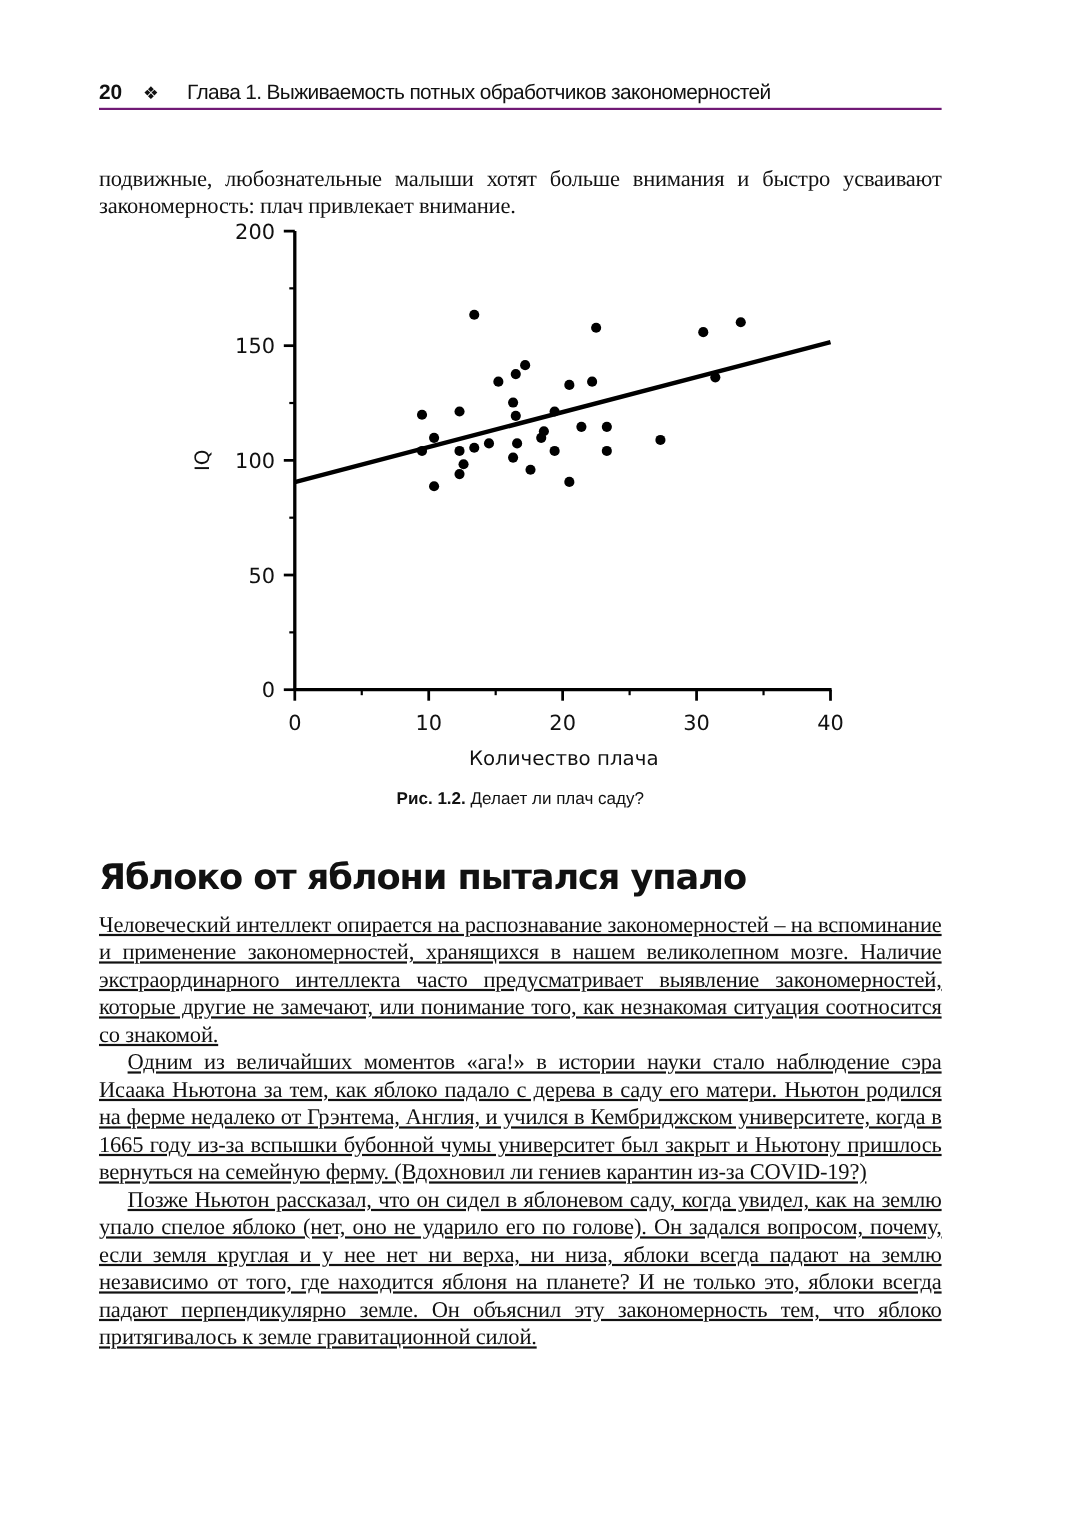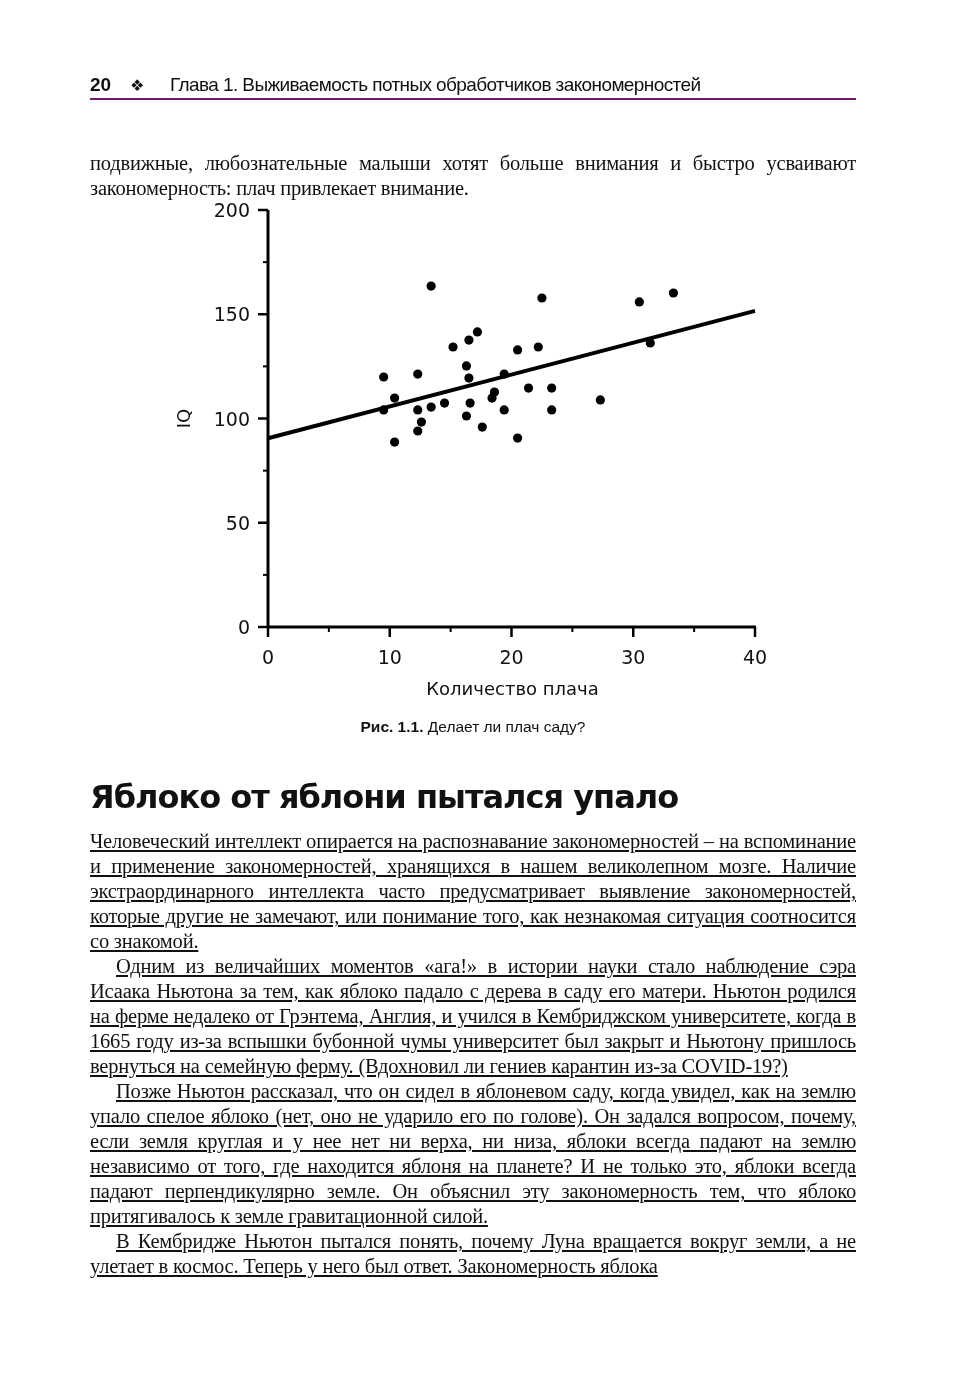--- a/index.html
+++ b/index.html
@@ -107,24 +107,23 @@
           <text x="421.5" y="469" text-anchor="middle" class="tick-label">20</text>
           <text x="543.25" y="469" text-anchor="middle" class="tick-label">30</text>
           <text x="665" y="469" text-anchor="middle" class="tick-label">40</text>
           <text x="422.5" y="500" text-anchor="middle" class="axis-title">Количество плача</text>
           <text x="0" y="0" text-anchor="middle" class="axis-title" transform="translate(100,223.5) rotate(-90)">IQ</text>
         </g>
     </svg>
   </div>
 
   <div class="caption">
-    <b>Рис. 1.1.</b><span> Делает ли плач саду?</span>
+    <b>Рис. 1.2.</b><span> Делает ли плач саду?</span>
   </div>
 
   <h2 class="section-title">Яблоко от яблони пытался упало</h2>
 
   <div class="section-body body-text">
     <p>Человеческий интеллект опирается на распознавание закономерностей – на вспоминание и применение закономерностей, хранящихся в нашем великолепном мозге. Наличие экстраординарного интеллекта часто предусматривает выявление закономерностей, которые другие не замечают, или понимание того, как незнакомая ситуация соотносится со знакомой.</p>
     <p class="indent">Одним из величайших моментов «ага!» в истории науки стало наблюдение сэра Исаака Ньютона за тем, как яблоко падало с дерева в саду его матери. Ньютон родился на ферме недалеко от Грэнтема, Англия, и учился в Кембриджском университете, когда в 1665 году из-за вспышки бубонной чумы университет был закрыт и Ньютону пришлось вернуться на семейную ферму. (Вдохновил ли гениев карантин из-за COVID-19?)</p>
     <p class="indent">Позже Ньютон рассказал, что он сидел в яблоневом саду, когда увидел, как на землю упало спелое яблоко (нет, оно не ударило его по голове). Он задался вопросом, почему, если земля круглая и у нее нет ни верха, ни низа, яблоки всегда падают на землю независимо от того, где находится яблоня на планете? И не только это, яблоки всегда падают перпендикулярно земле. Он объяснил эту закономерность тем, что яблоко притягивалось к земле гравитационной силой.</p>
-    <p class="indent">В Кембридже Ньютон пытался понять, почему Луна вращается вокруг земли, а не улетает в космос. Теперь у него был ответ. Закономерность яблока</p>
   </div>
 </div>
 
 </body></html>

